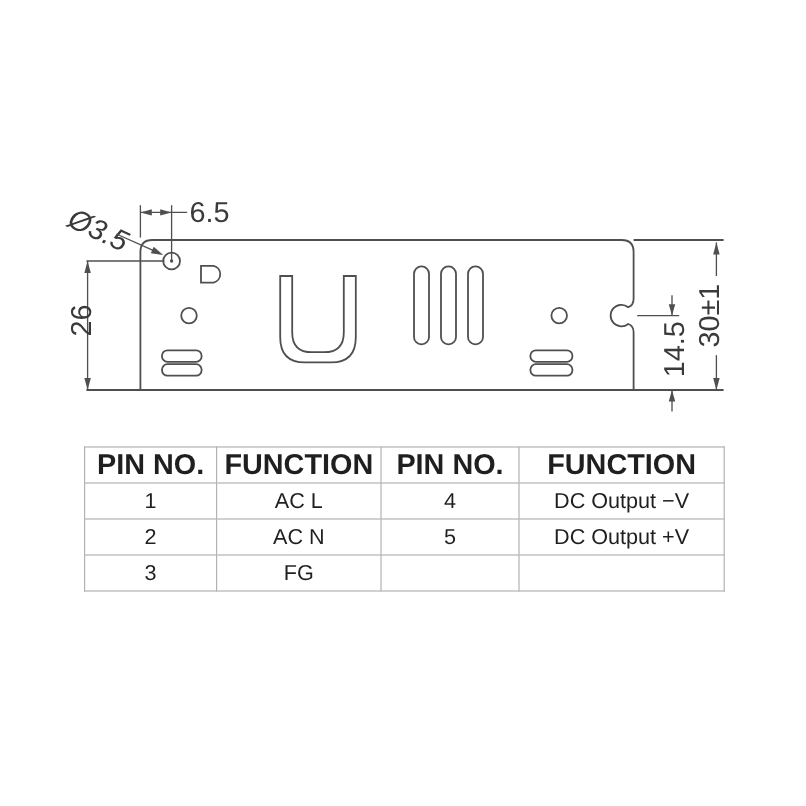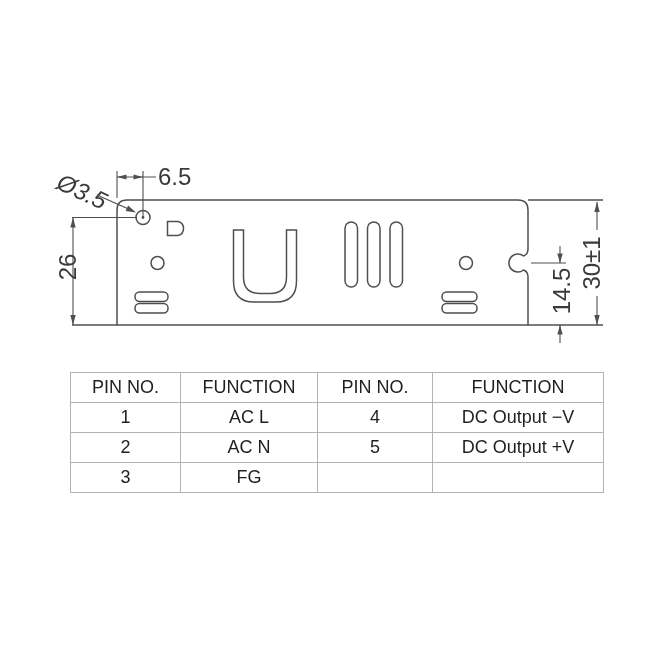--- a/index.html
+++ b/index.html
@@ -32,21 +32,21 @@
   }
   table.pin-table td, table.pin-table th{
     border:1px solid #b3b3b3;
     height:29px;
     text-align:center;
     vertical-align:middle;
     padding:0;
     overflow:hidden;
     white-space:nowrap;
   }
-  table.pin-table th{ font-weight:normal; font-size:18px; }
+  table.pin-table th{ font-weight:bold; font-size:24px; }
 </style>
 </head>
 <body>
 
 <div class="canvas">
 
   <svg class="drawing" width="672" height="672" viewBox="0 0 672 672">
 
     <path class="outline" d="M 117 325 V 210 Q 117 200 127 200 H 518 Q 528 200 528 210 V 249
              Q 528 254.5 523.5 256 A 9 9 0 1 0 523.5 270 Q 528 271.5 528 277 V 325"></path>

